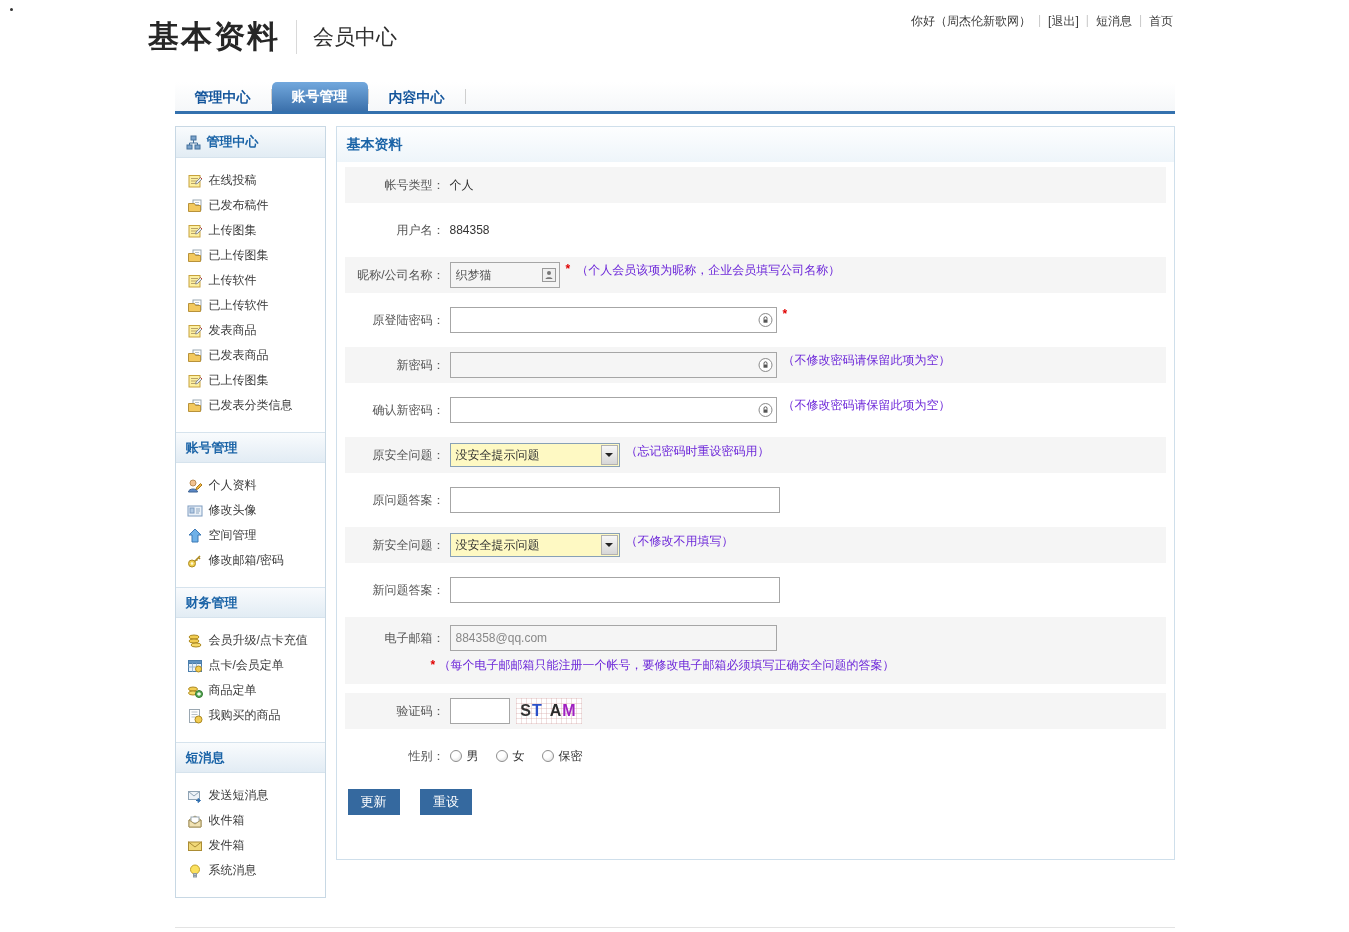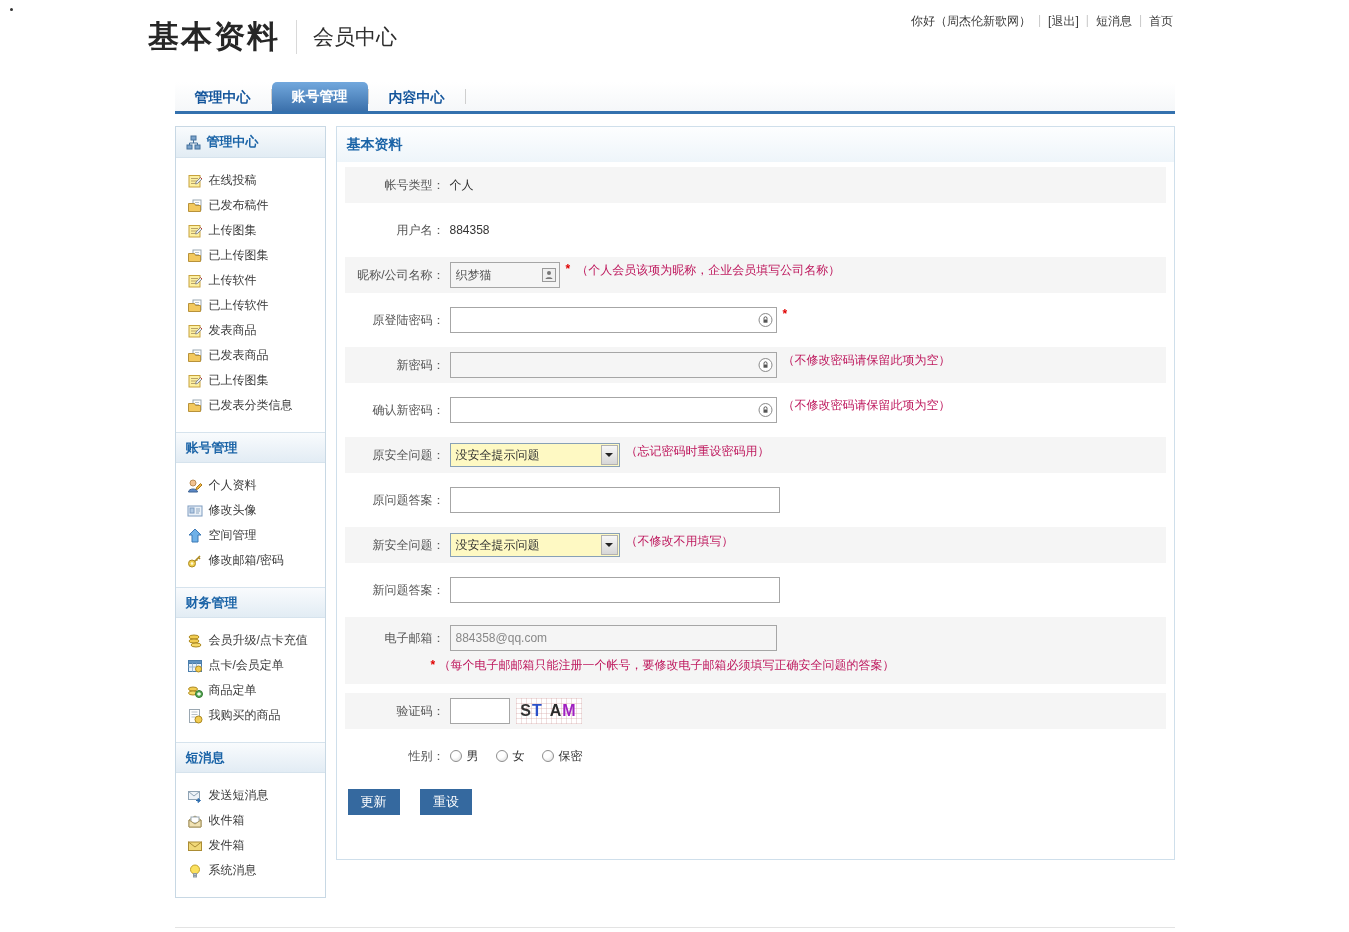--- a/index.html
+++ b/index.html
@@ -42,21 +42,21 @@
   .panel-title { height:35px; line-height:35px; padding-left:10px; font-size:14px; font-weight:bold;
     color:#1b64a7; background:linear-gradient(#fdfeff,#eef5fa); }
   .form-area { padding:5px 8px 0; }
   .form-row { display:flex; align-items:center; min-height:36px; margin-bottom:9px; background:#fff; }
   .form-row.alt { background:#f5f5f5; }
   .form-row.block { display:block; padding:8px 0 10px; }
   .row-line { display:flex; align-items:center; }
   .row-label { width:100px; text-align:right; font-size:12px; color:#555; flex-shrink:0; }
   .row-content { margin-left:5px; display:flex; gap:6px; font-size:12px; color:#333; flex:1; }
   .star { color:#e00000; font-weight:bold; }
-  .hint { color:#be185d; }
+  .hint { color:#6d28d9; }
   .sub-hint { margin:6px 0 0 86px; font-size:12px; }
 
   .text-input { height:26px; border:1px solid #a6a6a6; background:transparent; font-size:12px; color:#555; padding:0 5px;
     font-family:"Liberation Sans","DejaVu Sans",sans-serif; }
   .input-wrap { position:relative; display:inline-flex; align-items:center;border-radius:9px; }
   .inner-icon { position:absolute; right:4px; top:50%; transform:translateY(-50%); cursor:pointer; line-height:0; }
   .w-nick { width:110px; }
   .w-pass { width:327px; }
   .w-ans  { width:330px; }
   .w-mail { width:327px; }

